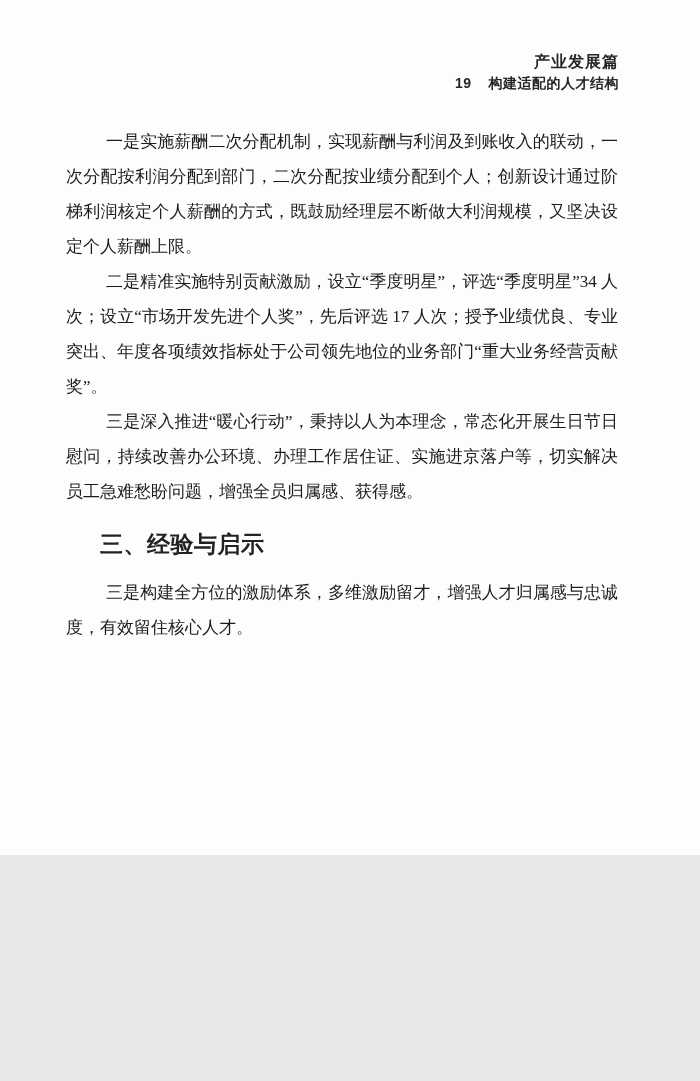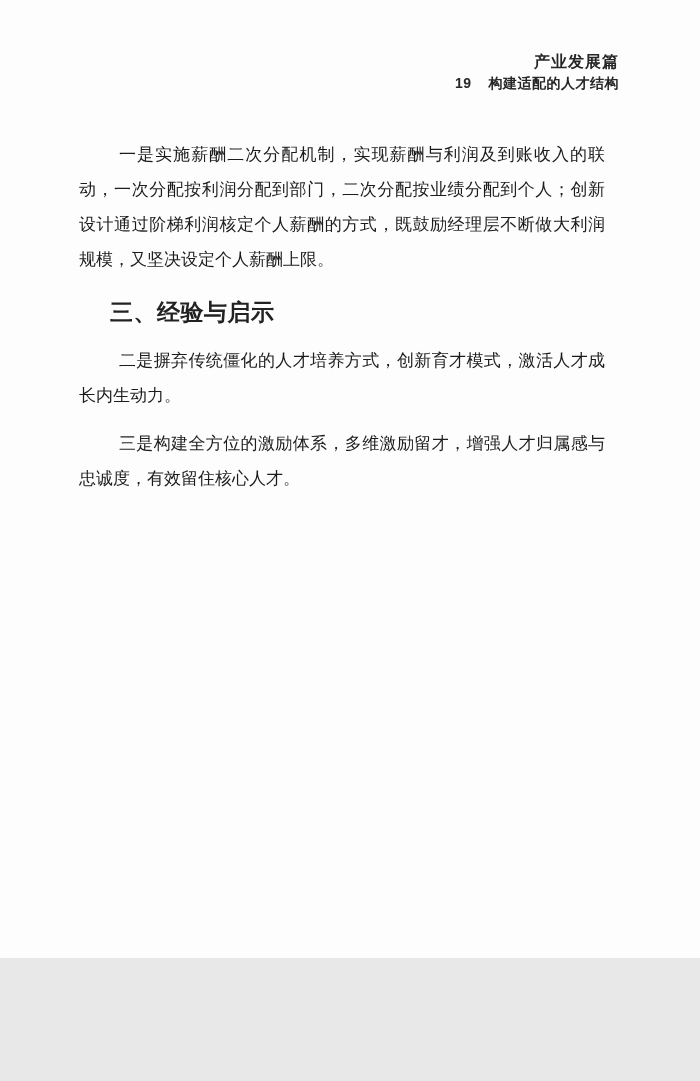--- a/index.html
+++ b/index.html
@@ -3,21 +3,21 @@
 <meta charset="utf-8">
 <style>
   html, body {
     margin: 0;
     padding: 0;
     background: #e8e8e8;
   }
   .page {
     position: relative;
     width: 700px;
-    height: 958px;
+    height: 855px;
     margin: 0 auto;
     background: #fdfdfd;
     overflow: hidden;
     color: #1e1e1e;
   }
   
   .page-header {
     position: absolute;
     top: 54px;
     right: 81px;
@@ -47,31 +47,31 @@
     top: 124px;
     width: 552px;
     font-family: "Liberation Serif", "DejaVu Serif", serif;
     font-size: 17px;
     line-height: 35px;
     text-align: justify;
     text-justify: inter-character;
     color: #1c1c1c;
   }
   .body-col p {
-    margin: 13px;
+    margin: 0;
     text-indent: 40px;
     word-break: break-all;
     overflow-wrap: anywhere;
   }
   .section-heading {
     font-family: "Liberation Sans", "DejaVu Sans", sans-serif;
     font-size: 23px;
     font-weight: 700;
     color: #222;
-    margin: 19px 0 15px 44px;
+    margin: 19px 0 15px 34px;
     line-height: 32px;
     letter-spacing: 0.5px;
   }
   
   .page-footer {
     position: absolute;
     top: 988px;
     right: 81px;
     font-family: "Liberation Sans", "DejaVu Sans", sans-serif;
     font-size: 16px;
@@ -87,24 +87,25 @@
 
   <header class="page-header">
     <div class="section-title">产业发展篇</div>
     <div class="org-line">
       <span class="chapter-number">19</span><span>构建适配的人才结构</span>
     </div>
   </header>
 
   <main class="body-col">
     <p>一是实施薪酬二次分配机制，实现薪酬与利润及到账收入的联动，一次分配按利润分配到部门，二次分配按业绩分配到个人；创新设计通过阶梯利润核定个人薪酬的方式，既鼓励经理层不断做大利润规模，又坚决设定个人薪酬上限。</p>
+    <p>二是精准实施特别贡献激励，设立“季度明星”，评选“季度明星”34 人次；设立“市场开发先进个人奖”，先后评选 17 人次；授予业绩优良、专业突出、年度各项绩效指标处于公司领先地位的业务部门“重大业务经营贡献奖”。</p>
+    <p>三是深入推进“暖心行动”，秉持以人为本理念，常态化开展生日节日慰问，持续改善办公环境、办理工作居住证、实施进京落户等，切实解决员工急难愁盼问题，增强全员归属感、获得感。</p>
 
     <h2 class="section-heading">三、经验与启示</h2>
 
-    <p>二是摒弃传统僵化的人才培养方式，创新育才模式，激活人才成长内生动力。</p>
     <p>三是构建全方位的激励体系，多维激励留才，增强人才归属感与忠诚度，有效留住核心人才。</p>
   </main>
 
   <footer class="page-footer">
     <span>115</span>
   </footer>
 
 </div>
 
 </body></html>

